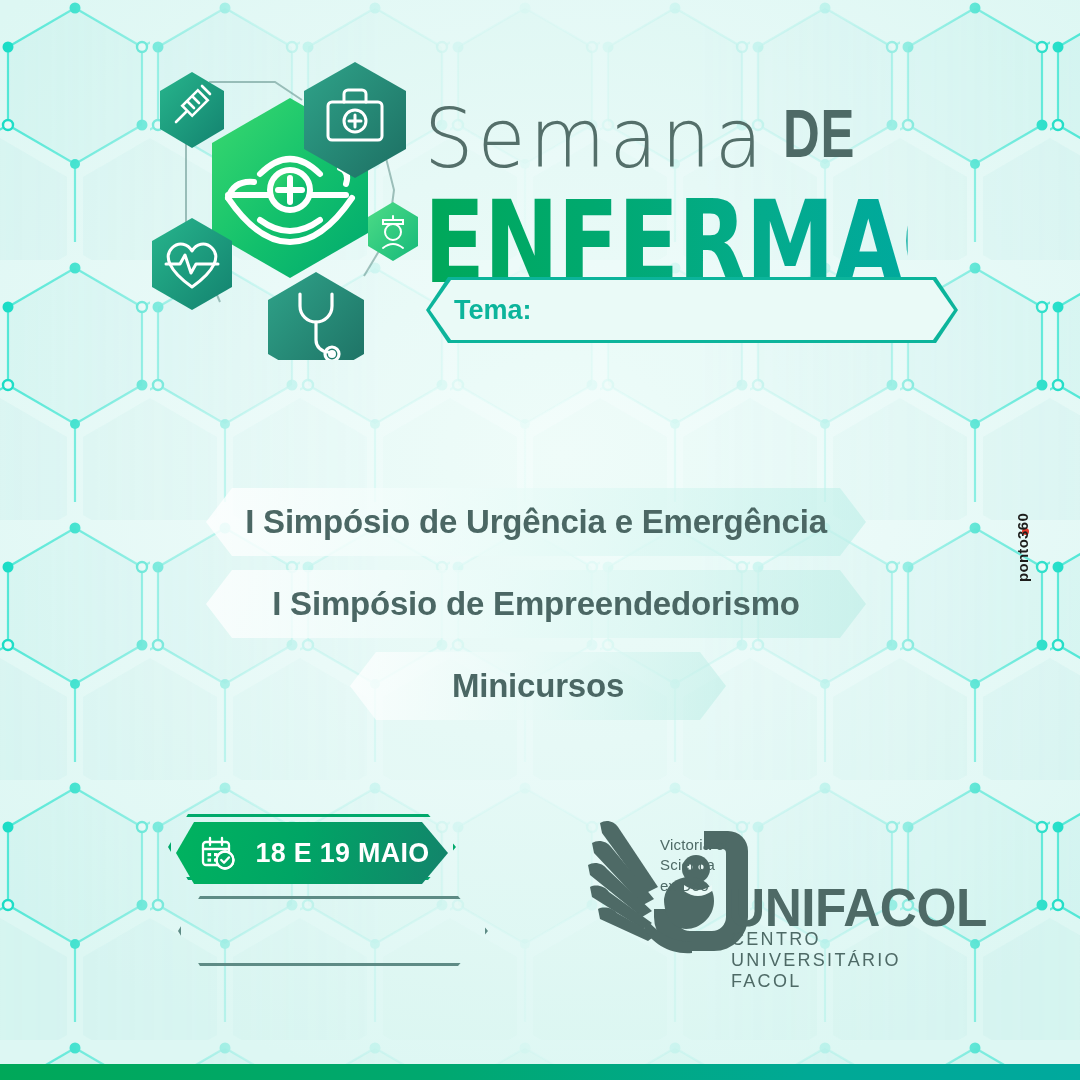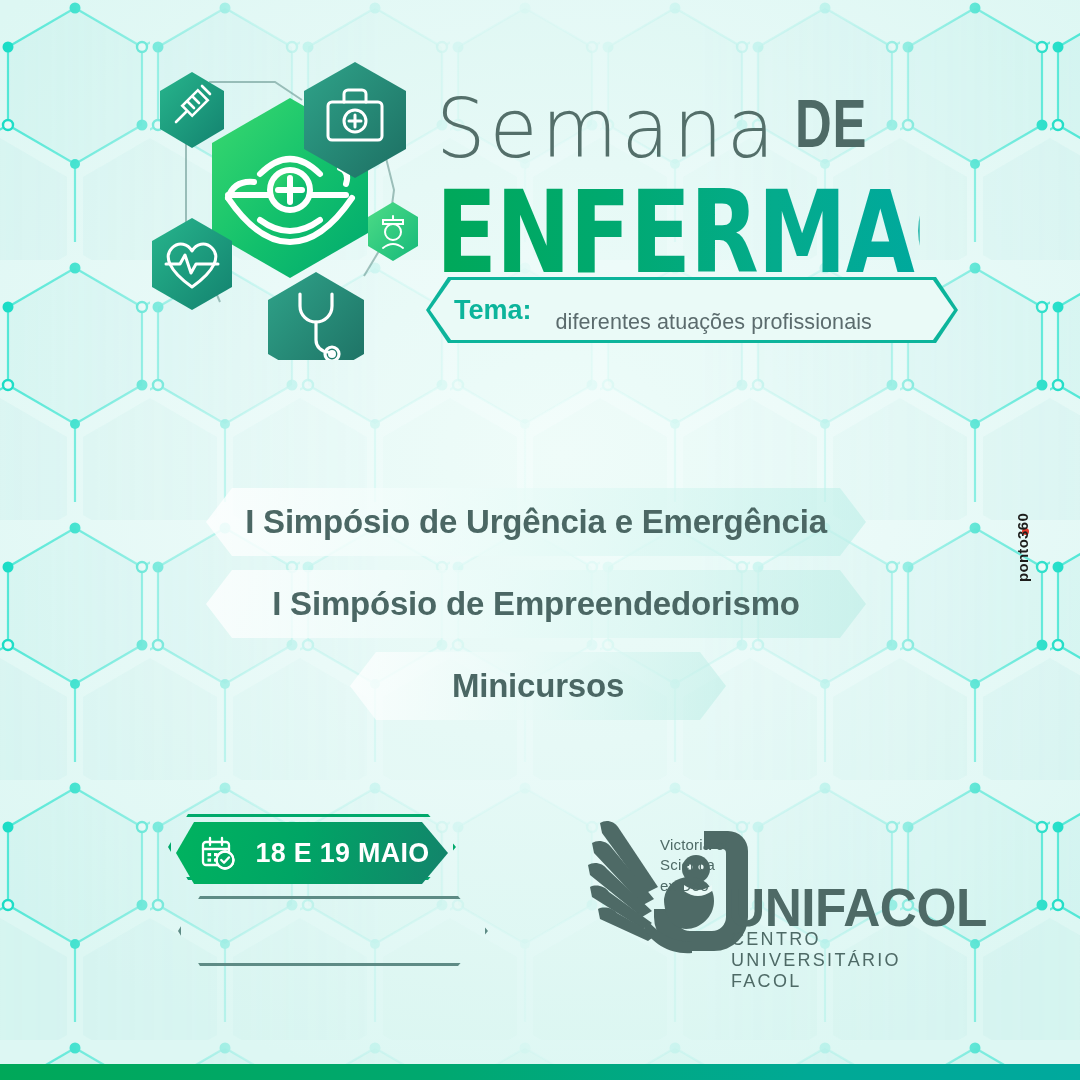--- a/index.html
+++ b/index.html
@@ -17,21 +17,21 @@
       radial-gradient(ellipse 70% 60% at 52% 42%, #f3fdfb 0%, #eafaf8 45%, #ddf7f3 100%);
     overflow:hidden;
   }
   .bg-layer { position:absolute; inset:0; pointer-events:none; }
 
   
   .header { position:absolute; left:0; top:0; width:1080px; height:380px; }
 
   .hexcluster { position:absolute; left:150px; top:50px; width:300px; height:310px; }
 
-  .wordmark { position:absolute; left:424px; top:86px; width:520px;margin-left:12px; }
+  .wordmark { position:absolute; left:424px; top:96px; width:520px; }
   .wm-line1 {
     display:flex; align-items:flex-end; gap:16px;
     height:86px; line-height:86px;
   }
   .wm-semana {
     font-size:78px; font-weight:300; letter-spacing:4px;
     color:#546f6a; font-family:"DejaVu Sans", sans-serif;
     transform:scaleY(1.05);
   }
   .wm-de {
@@ -338,21 +338,20 @@
       <div class="wm-line2">ENFERMAGEM</div>
     </div>
 
     <div class="theme-banner">
       <div class="theme-shape-inner"></div>
       <div class="theme-shape-fill"></div>
       <div class="theme-content">
         <span class="theme-label">Tema:</span>
         <span class="theme-text">
           <br>
-          <span>diferentes atuações profissionais</span>
         </span>
       </div>
     </div>
   </div>
 
   <div class="events">
     <div class="evt evt1">
       <div class="evt-shape"></div>
       <span class="evt-label">I Simpósio de Urgência e Emergência</span>
     </div>

